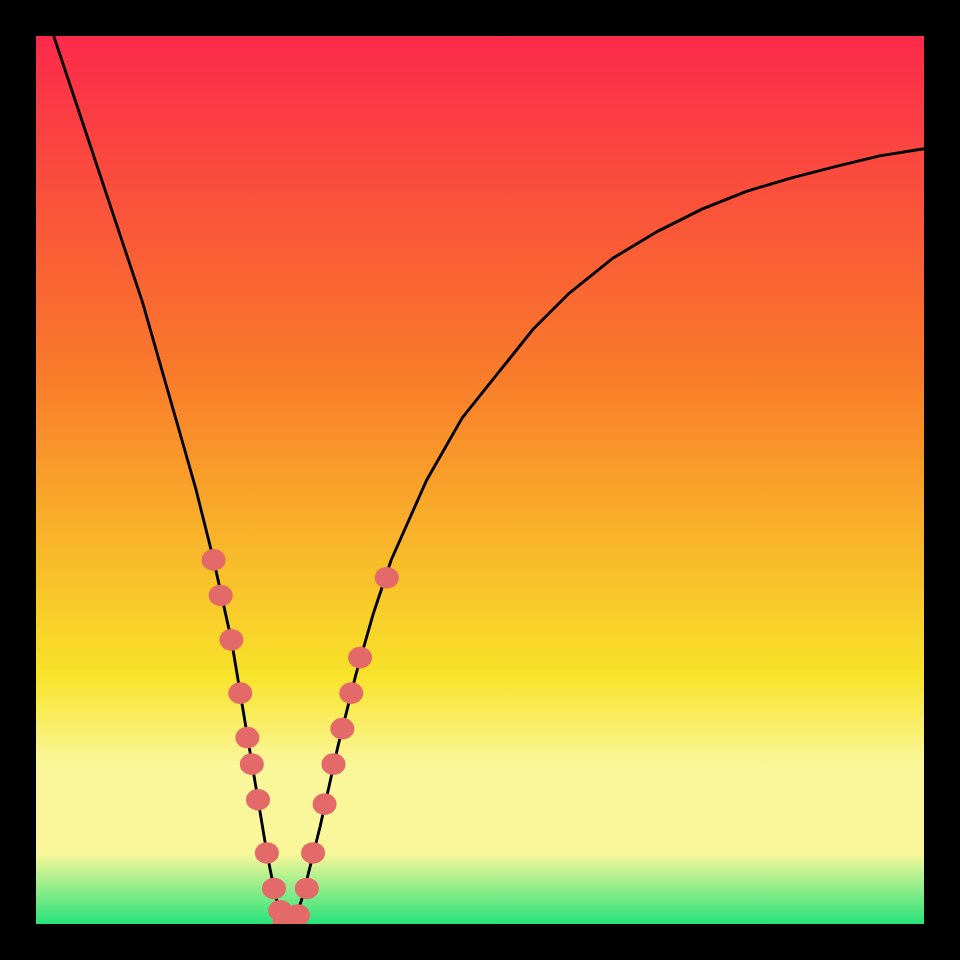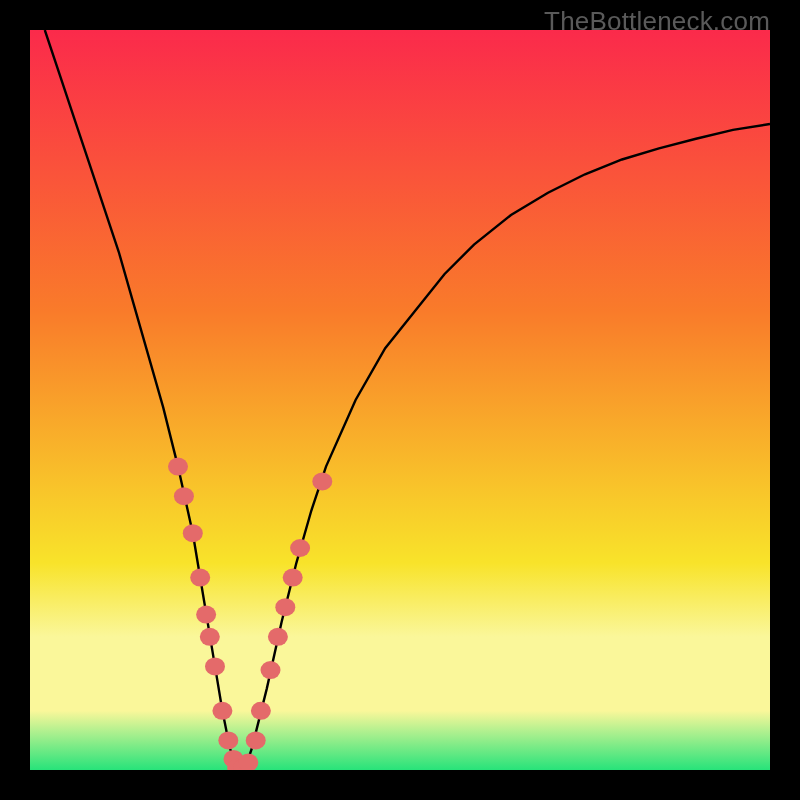--- a/index.html
+++ b/index.html
@@ -5,21 +5,20 @@
   html,body{margin:0;padding:0;width:800px;height:800px;background:#000;overflow:hidden;font-family:Arial,Helvetica,sans-serif}
   .frame{position:absolute;inset:0;background:#000}
   .plot{position:absolute;left:30px;top:30px;width:740px;height:740px;overflow:hidden}
   .watermark{position:absolute;top:6px;right:30px;color:#5a5a5a;font-size:26px;font-weight:400;letter-spacing:0.2px}
   svg{display:block}
 </style>
 </head>
 <body>
 
 <div class="frame">
-  <div class="watermark">TheBottleneck.com</div>
   <div class="plot">
     <svg id="svg" width="740" height="740" viewBox="0 0 740 740">
       <defs>
         <linearGradient id="bg" x1="0" y1="0" x2="0" y2="1">
           <stop id="g0" offset="0%" stop-color="#fb2a4b"></stop>
           <stop id="g1" offset="38%" stop-color="#f97b2a"></stop>
           <stop id="g2" offset="72%" stop-color="#f8e32a"></stop>
           <stop id="g3a" offset="82%" stop-color="#faf79a"></stop>
           <stop id="g3b" offset="92%" stop-color="#faf79a"></stop>
           <stop id="g4" offset="100%" stop-color="#27e37a"></stop>

